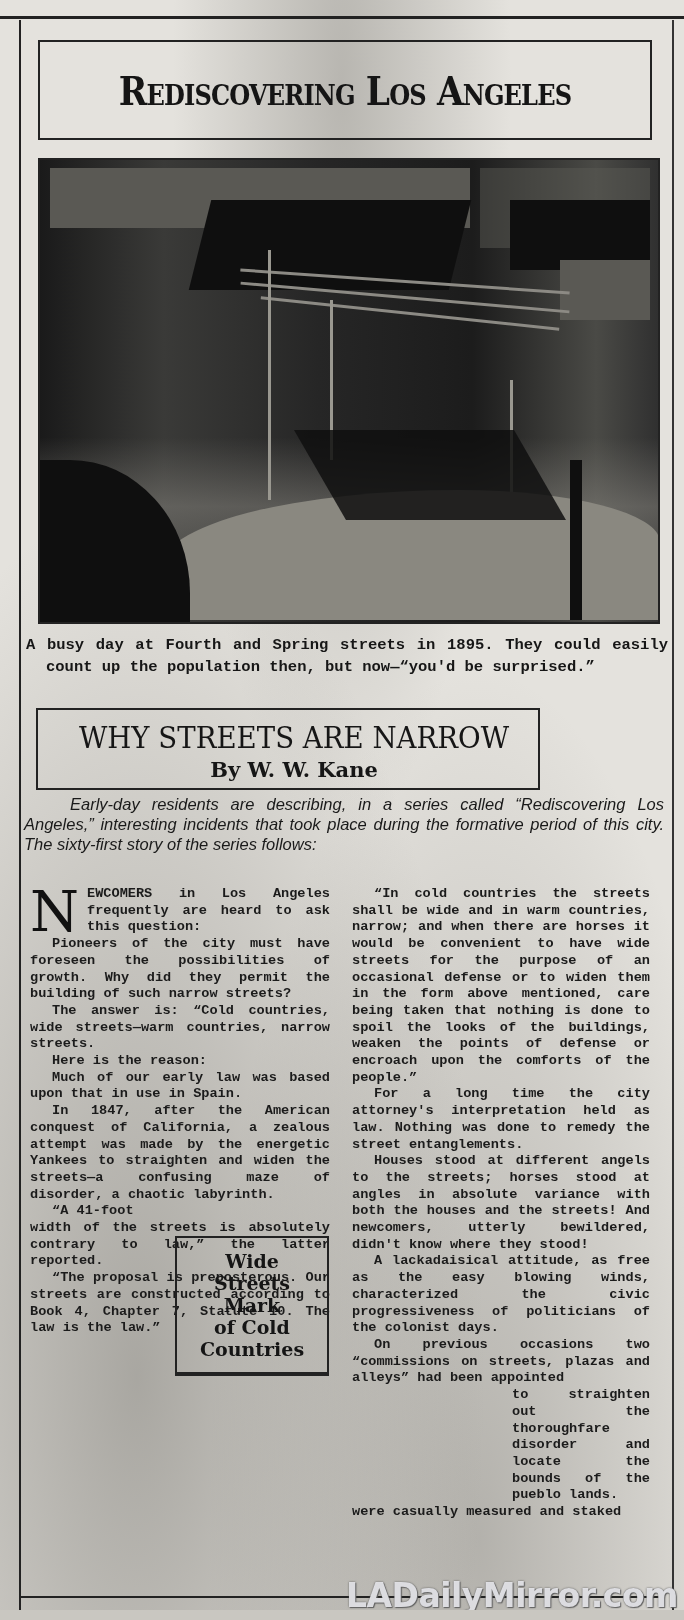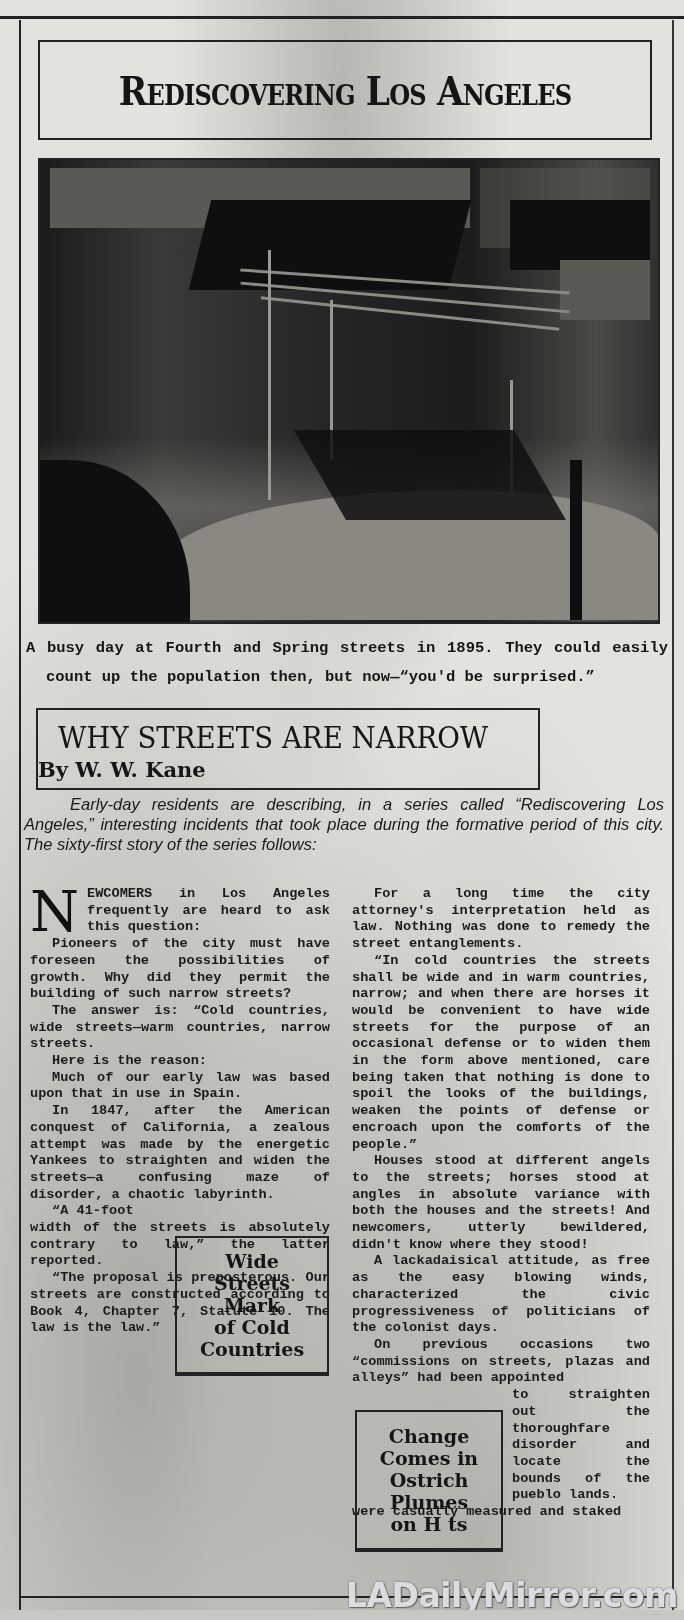--- a/index.html
+++ b/index.html
@@ -46,28 +46,28 @@
       linear-gradient(90deg, #1a1a1a 0%, #3a3a38 20%, #262626 45%, #1c1c1c 70%, #4a4a46 90%, #303030 100%);
   }
   .photo .roof { position: absolute; background: #0f0f0f; }
   .photo .sky { position: absolute; background: #5a5954; }
   .photo .street { position: absolute; background: #8a8880; }
   .photo .pole { position: absolute; background: #9a9890; width: 3px; }
   .photo .line { position: absolute; background: #8c8a84; height: 3px; }
 
   .caption {
     position: absolute; left: 24px; top: 634px; width: 644px;
-    font-family: "Liberation Mono", monospace; font-weight: bold; font-size: 15.5px; line-height: 29px;
+    font-family: "Liberation Mono", monospace; font-weight: bold; font-size: 15.5px; line-height: 22px;
     text-align: justify; color: #161616;
     padding-left: 22px; text-indent: -20px; box-sizing: border-box;
   }
 
   .headline-box {
     position: absolute; left: 36px; top: 708px; width: 504px; height: 82px;
-    border: 2px solid #222; box-sizing: border-box; 
+    border: 2px solid #222; box-sizing: border-box; text-align: center; padding-left: 12px;
   }
   .headline {
     font-family: "DejaVu Serif", serif; font-size: 30px; letter-spacing: 0px; margin-top: 10px;
     color: #161616; transform: scaleX(0.92);
   }
   .byline {
     font-family: "DejaVu Serif", serif; font-weight: bold; font-size: 21px; margin-top: 2px; color: #161616;
   }
 
   .intro {
@@ -168,33 +168,26 @@
 
   <div class="pullbox pull-wide">
     <span>Wide</span>
     <span>Streets</span>
     <span>Mark</span>
     <span>of Cold</span>
     <span>Countries</span>
   </div>
 
   <div class="column col-right">
+    <p>“In cold countries the streets shall be wide and in warm countries, narrow; and when there are horses it would be convenient to have wide streets for the purpose of an occasional defense or to widen them in the form above mentioned, care being taken that nothing is done to spoil the looks of the buildings, weaken the points of defense or encroach upon the comforts of the people.”</p>
     <p>For a long time the city attorney's interpretation held as law. Nothing was done to remedy the street entanglements.</p>
-    <p>“In cold countries the streets shall be wide and in warm countries, narrow; and when there are horses it would be convenient to have wide streets for the purpose of an occasional defense or to widen them in the form above mentioned, care being taken that nothing is done to spoil the looks of the buildings, weaken the points of defense or encroach upon the comforts of the people.”</p>
     <p>Houses stood at different angels to the streets; horses stood at angles in absolute variance with both the houses and the streets! And newcomers, utterly bewildered, didn't know where they stood!</p>
     <p>A lackadaisical attitude, as free as the easy blowing winds, characterized the civic progressiveness of politicians of the colonist days.</p>
     <p>On previous occasions two “commissions on streets, plazas and alleys” had been appointed</p>
     <p class="noindent" style="margin-left:160px;">to straighten out the thoroughfare disorder and locate the bounds of the pueblo lands.</p>
     <p class="noindent">were casually measured and staked</p>
   </div>
 
-  <div class="pullbox pull-ostrich">
-    <span>Change</span>
-    <span>Comes in</span>
-    <span>Ostrich</span>
-    <span>Plumes</span>
-    <span>on H ts</span>
-  </div>
 
   <div class="bottom-rule"></div>
   <div class="watermark">LADailyMirror.com</div>
   <div class="bottom-band"></div>
 </div>
 
 </body></html>

